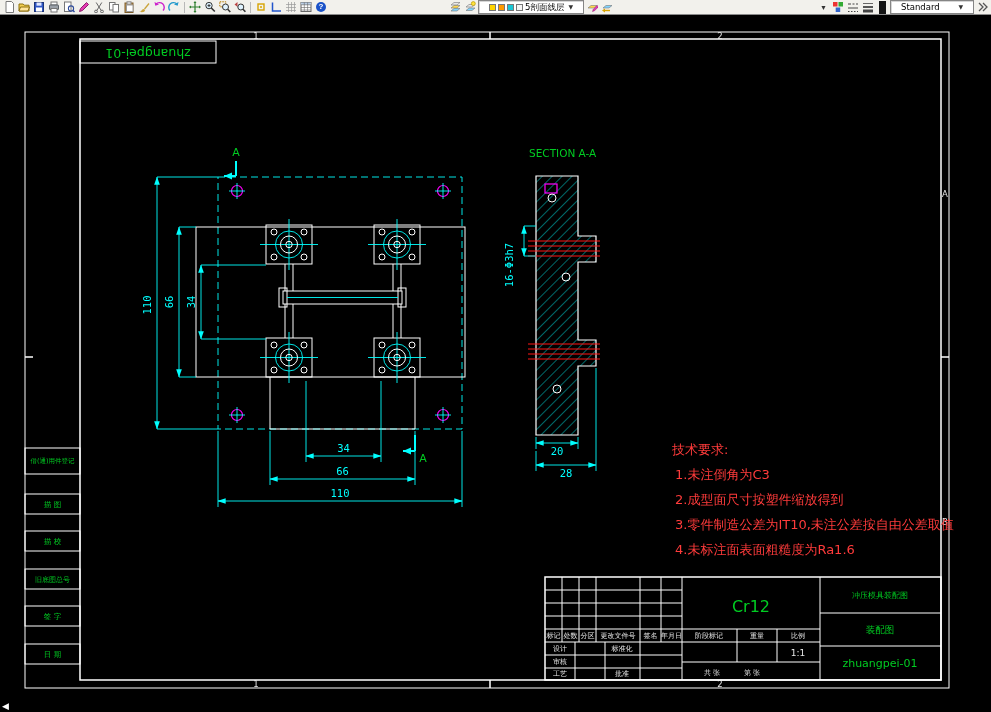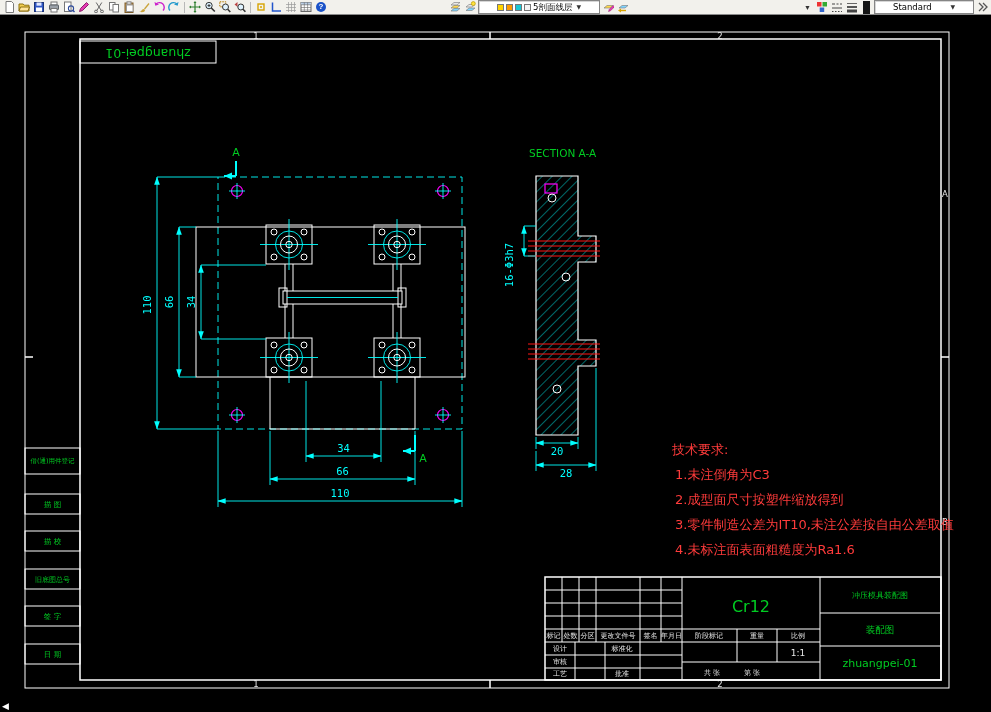--- a/index.html
+++ b/index.html
@@ -5,21 +5,21 @@
   html,body{margin:0;padding:0;}
   body{width:991px;height:712px;background:#000;overflow:hidden;font-family:"DejaVu Sans",sans-serif;}
   
   .toolbar{height:14px;background:#f2f1ec;border-bottom:1px solid #8a8a8a;display:flex;align-items:center;padding:0 2px;gap:1px;}
   .tbtn{width:14px;height:13px;display:flex;align-items:center;justify-content:center;background:transparent;border:none;padding:0;}
   .tbtn svg{width:12px;height:12px;display:block;}
   .tsep{width:1px;height:11px;background:#b8b8b8;margin:0 2px;}
   .tsep-dark{width:7px;height:13px;background:#141414;margin:0 3px;}
   .spacer-a{width:118px;}
   .grow{flex:1;}
-  .combo{display:flex;align-items:center;height:12px;background:#fff;border:1px solid #858585;box-shadow:inset 1px 1px 0 #d6d6d6;font-size:8.5px;line-height:12px;color:#000;padding:0 18px;gap:2px;white-space:nowrap;}
+  .combo{display:flex;align-items:center;height:12px;background:#fff;border:1px solid #858585;box-shadow:inset 1px 1px 0 #d6d6d6;font-size:8.5px;line-height:12px;color:#000;padding:0 10px;gap:2px;white-space:nowrap;}
   .chip{width:7px;height:7px;display:inline-block;border:1px solid #777;box-sizing:border-box;}
   .caret{font-size:6px;color:#333;margin-left:2px;}
   .caret-lone{font-size:7px;color:#333;padding:0 3px;background:transparent;border:none;height:13px;}
   .help-badge{width:10px;height:10px;border-radius:50%;background:#1a52c8;color:#fff;font-size:8px;line-height:10px;text-align:center;display:block;font-weight:bold;}
   
   .canvas{position:relative;width:991px;height:698px;background:#000;}
   .scroll-glyph{position:absolute;left:2px;bottom:2px;color:#fff;font-size:9px;line-height:9px;}
   
   .lw{stroke:#ffffff;stroke-width:1;fill:none;}
   .lw2{stroke:#ffffff;stroke-width:1.5;fill:none;}

